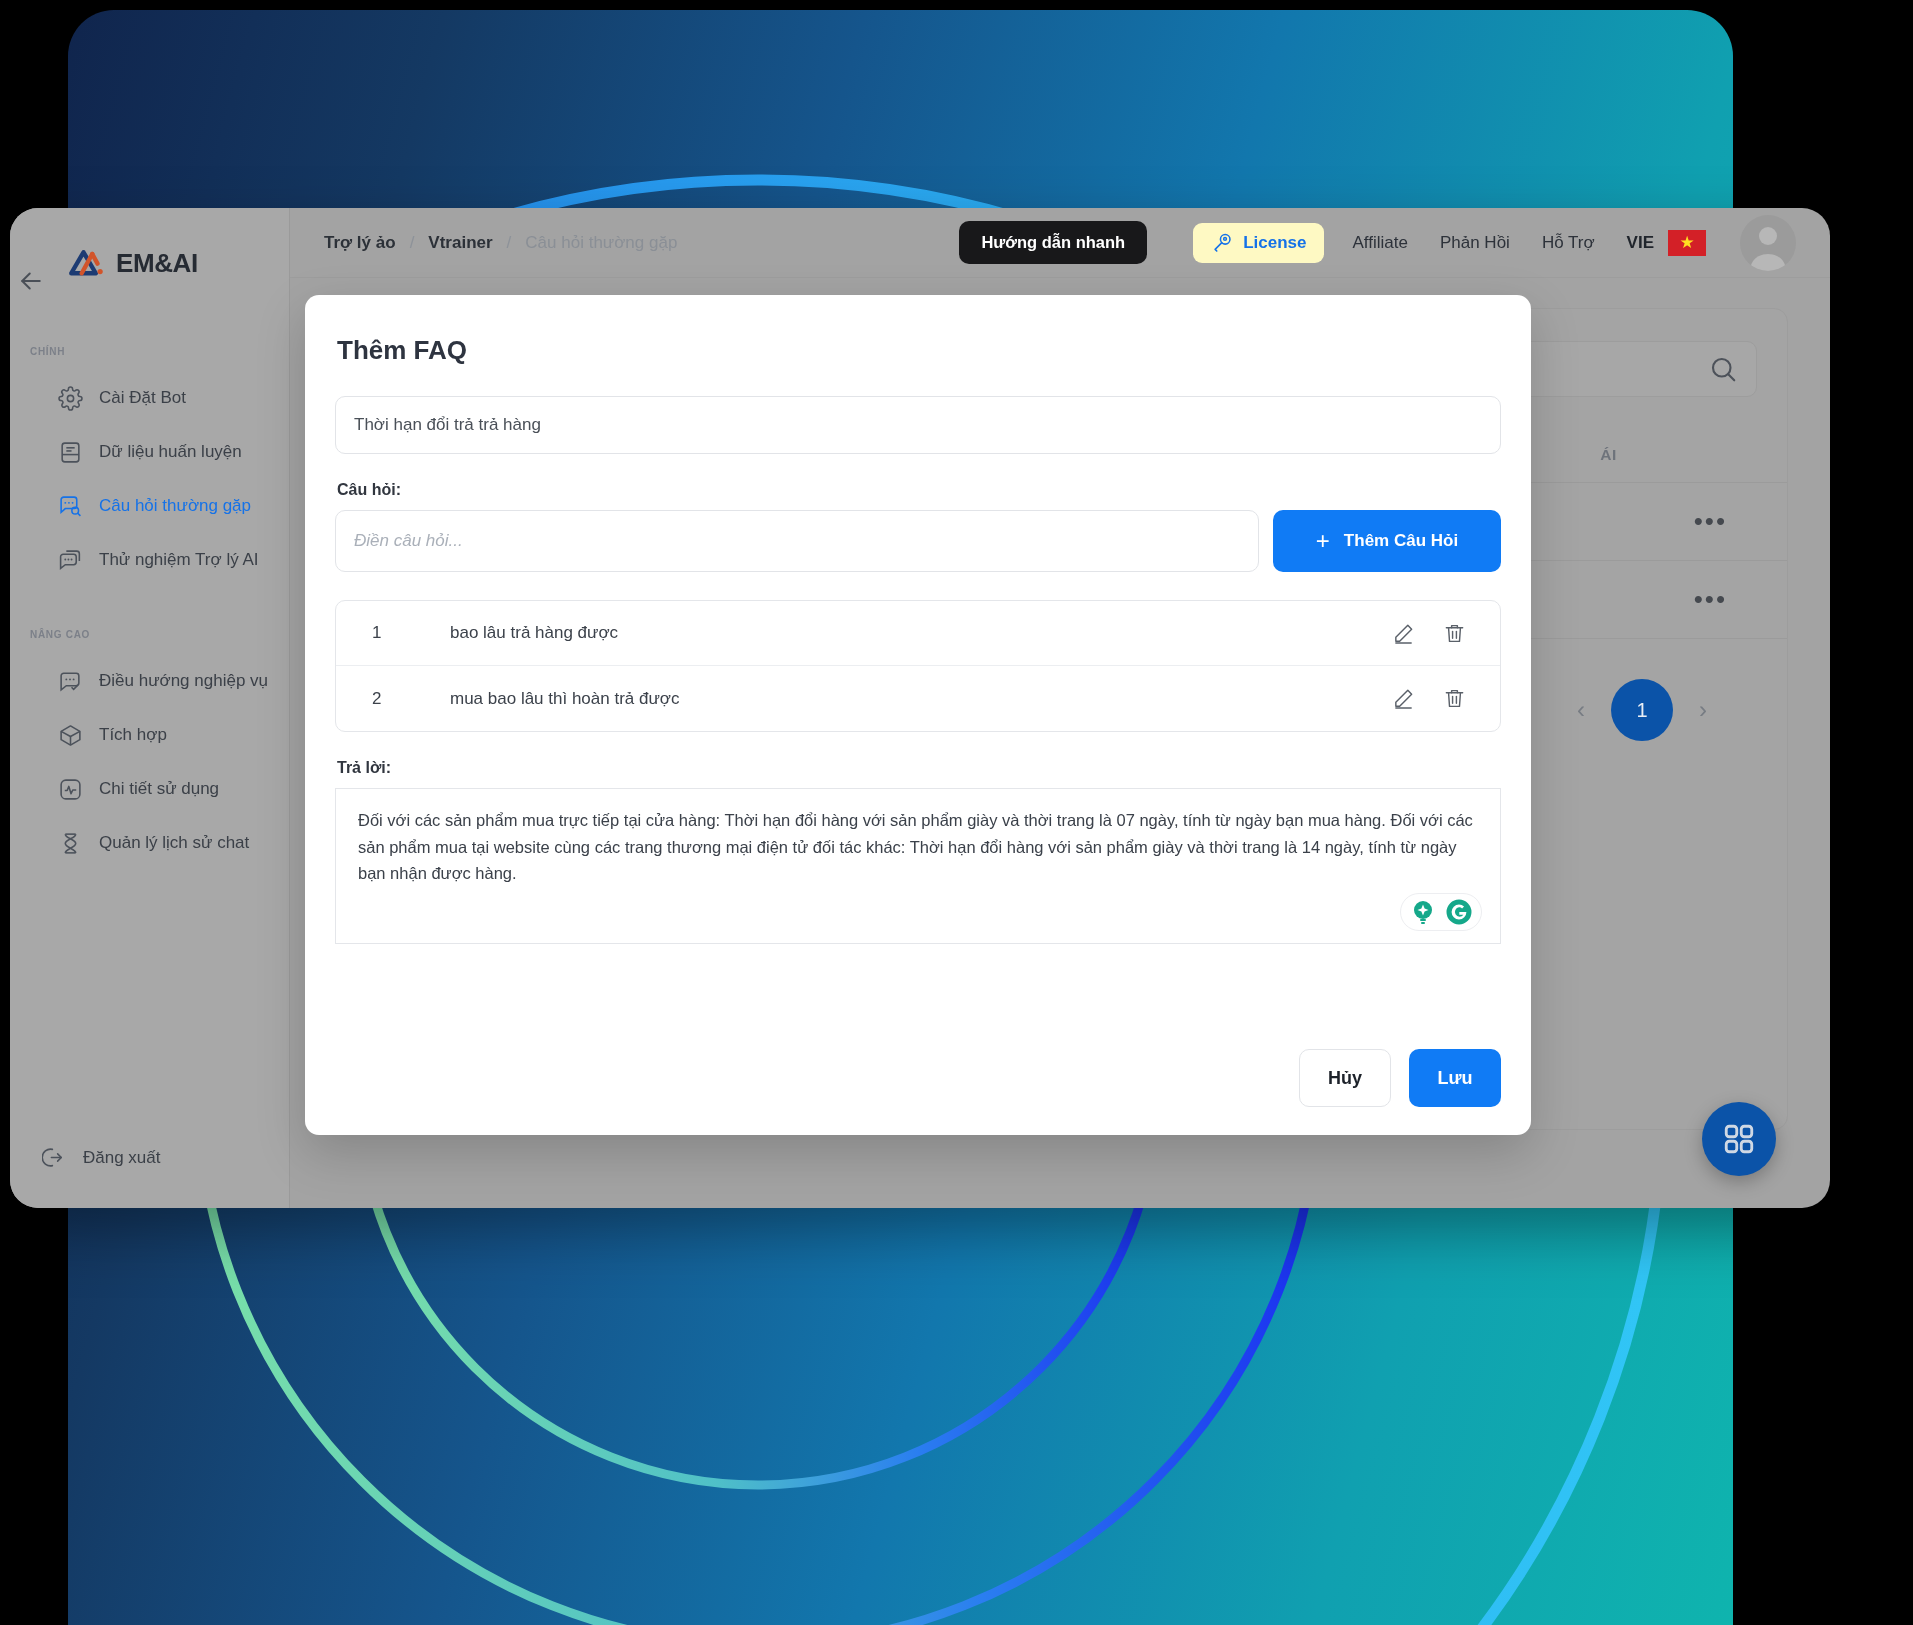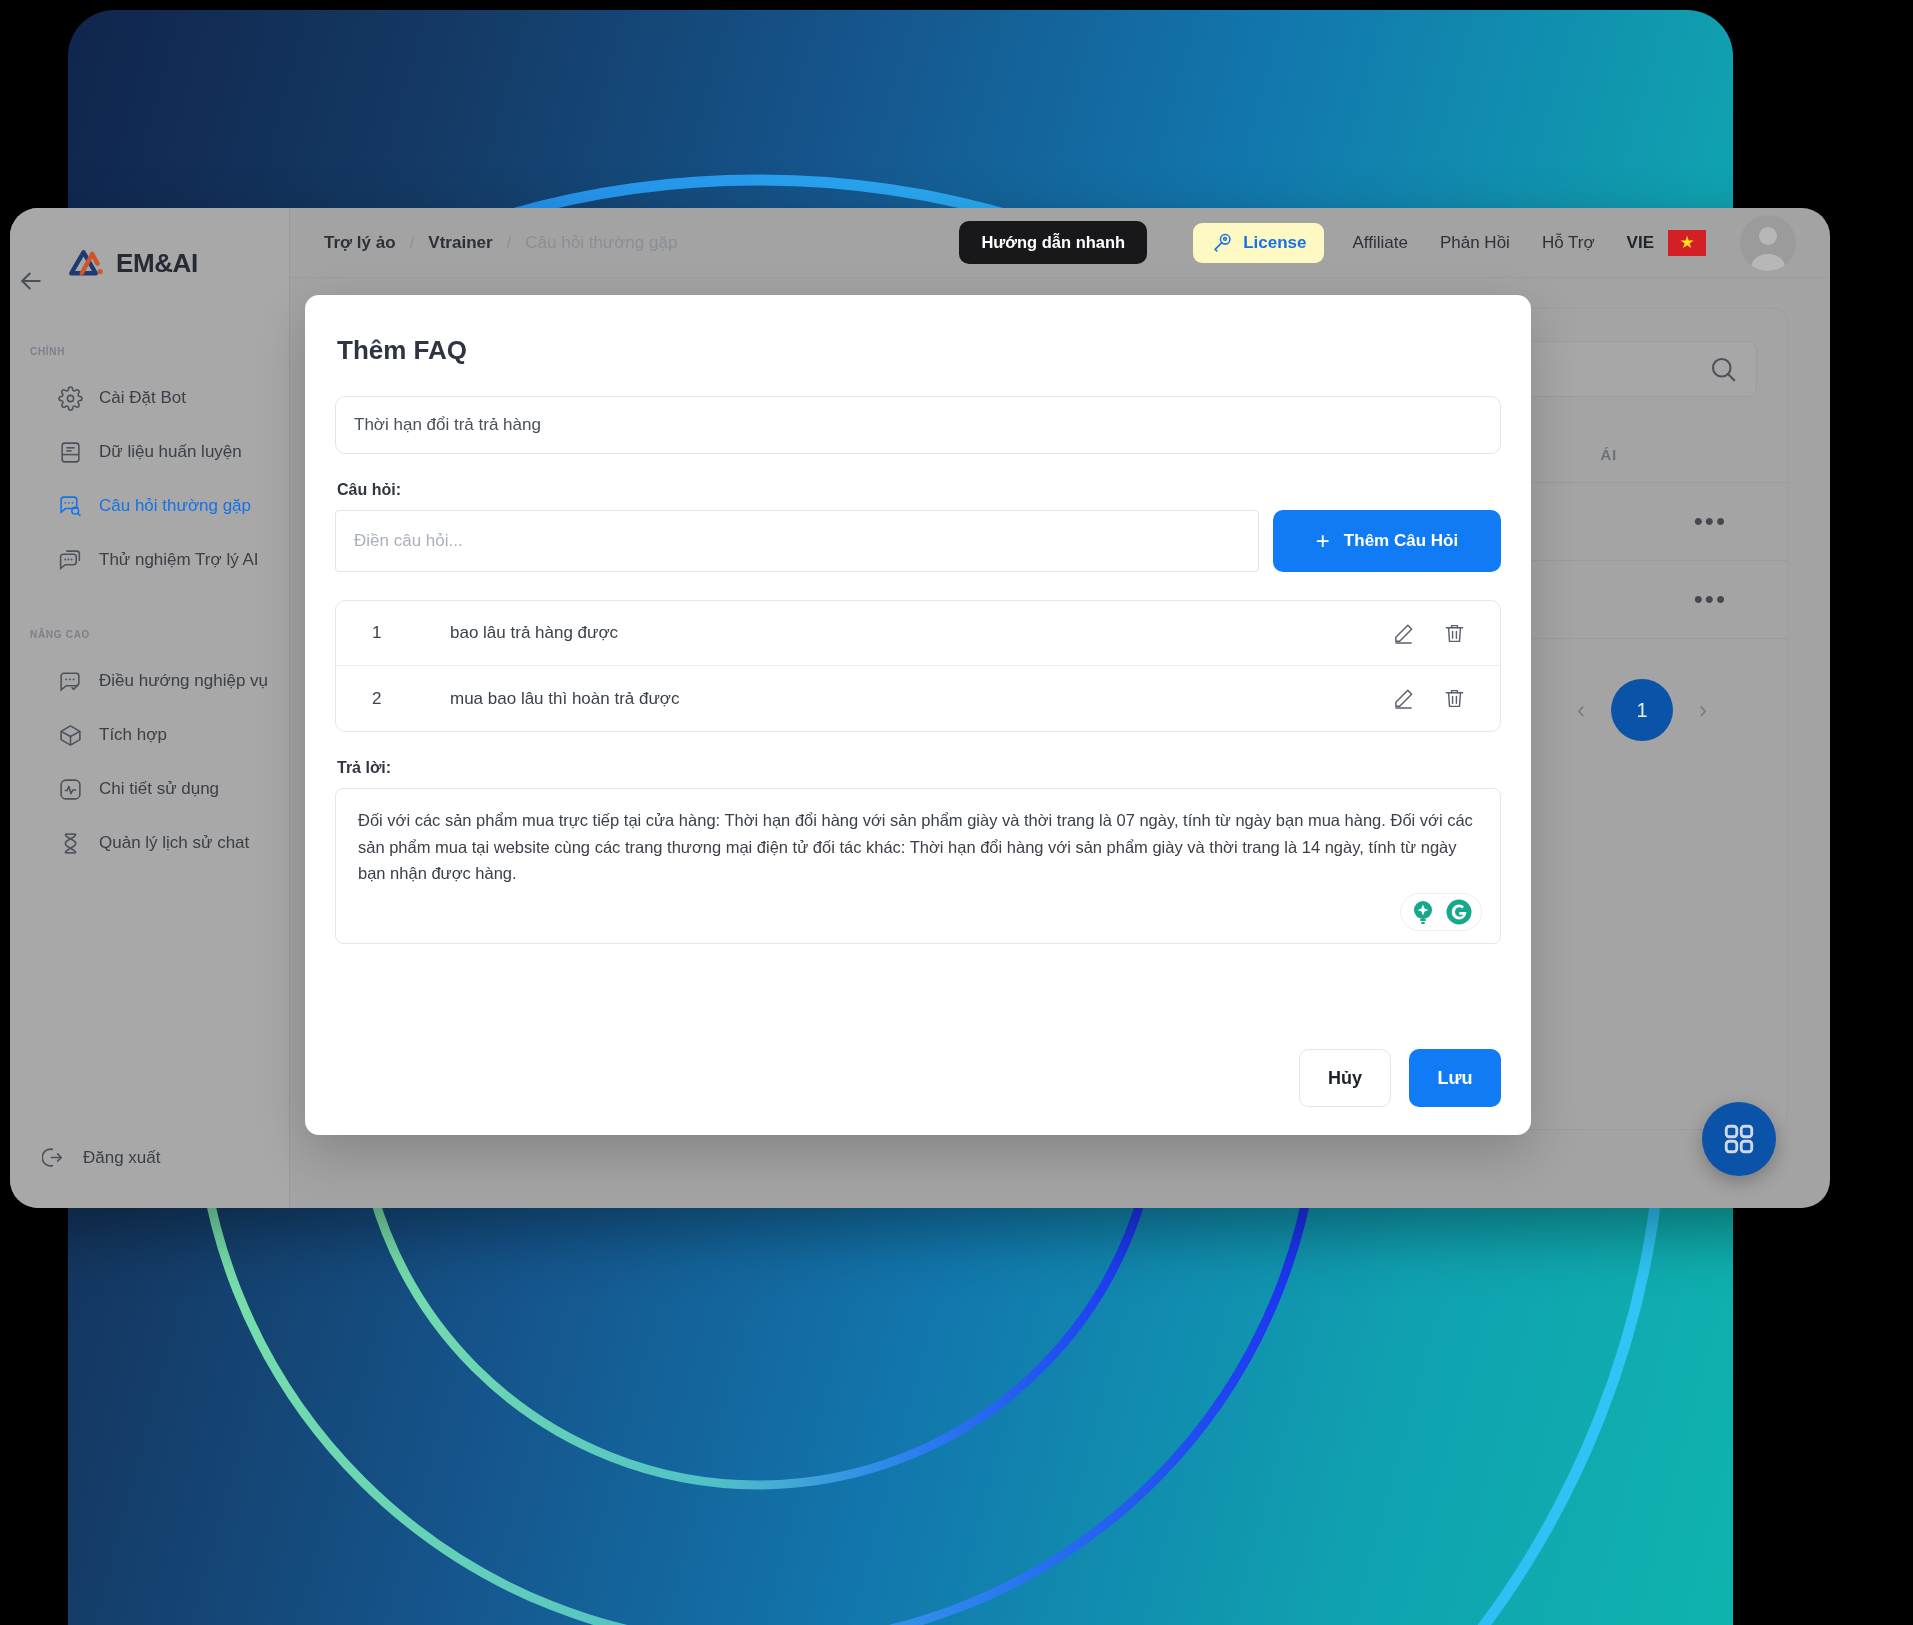--- a/index.html
+++ b/index.html
@@ -204,23 +204,23 @@
     font-size: 17px; color: #4a5058;
     background: #fff;
   }
   .lbl {
     font-size: 16px; font-weight: bold; color: #31363f;
     margin: 27px 0 11px 2px;
   }
   #q-row { display: flex; gap: 14px; align-items: center; }
   #q-input {
     flex: 1; height: 62px;
-    border: 1px solid #e2e4e8; border-radius: 4px;
+    border: 1px solid #e2e4e8; border-radius: 10px;
     display: flex; align-items: center; padding: 0 18px;
-    font-size: 17px; color: #aab0b9; 
+    font-size: 17px; color: #aab0b9; font-style: italic;
   }
   #add-q-btn {
     width: 228px; height: 62px; border-radius: 10px;
     background: #107bf5; color: #fff;
     font-size: 17px; font-weight: bold;
     display: flex; align-items: center; justify-content: center; gap: 14px;
     cursor: pointer;
   }
   #add-q-btn .plus { font-size: 24px; font-weight: 400; line-height: 1; }
 
@@ -236,21 +236,21 @@
     font-size: 17px; color: #3c424b;
   }
   .q-item:last-child { border-bottom: none; }
   .q-item .idx { width: 78px; color: #3c424b; }
   .q-item .txt { flex: 1; }
   .q-item .acts { display: flex; gap: 28px; padding-right: 12px; }
   .q-item .acts .ico { width: 23px; height: 23px; color: #5a6069; cursor: pointer; }
 
   #answer-box {
     position: relative;
-    border: 1px solid #e4e6ea; border-radius: 8px;
+    border: 1px solid #e4e6ea; border-radius: 0;
     padding: 18px 24px 56px 22px;
     min-height: 146px;
   }
   #answer-text {
     font-size: 16.5px; line-height: 1.62; color: #3b414a;
   }
   #grammarly {
     position: absolute; right: 18px; bottom: 12px;
     display: flex; align-items: center; gap: 8px;
     background: #fff; border: 1px solid #edeef1;

